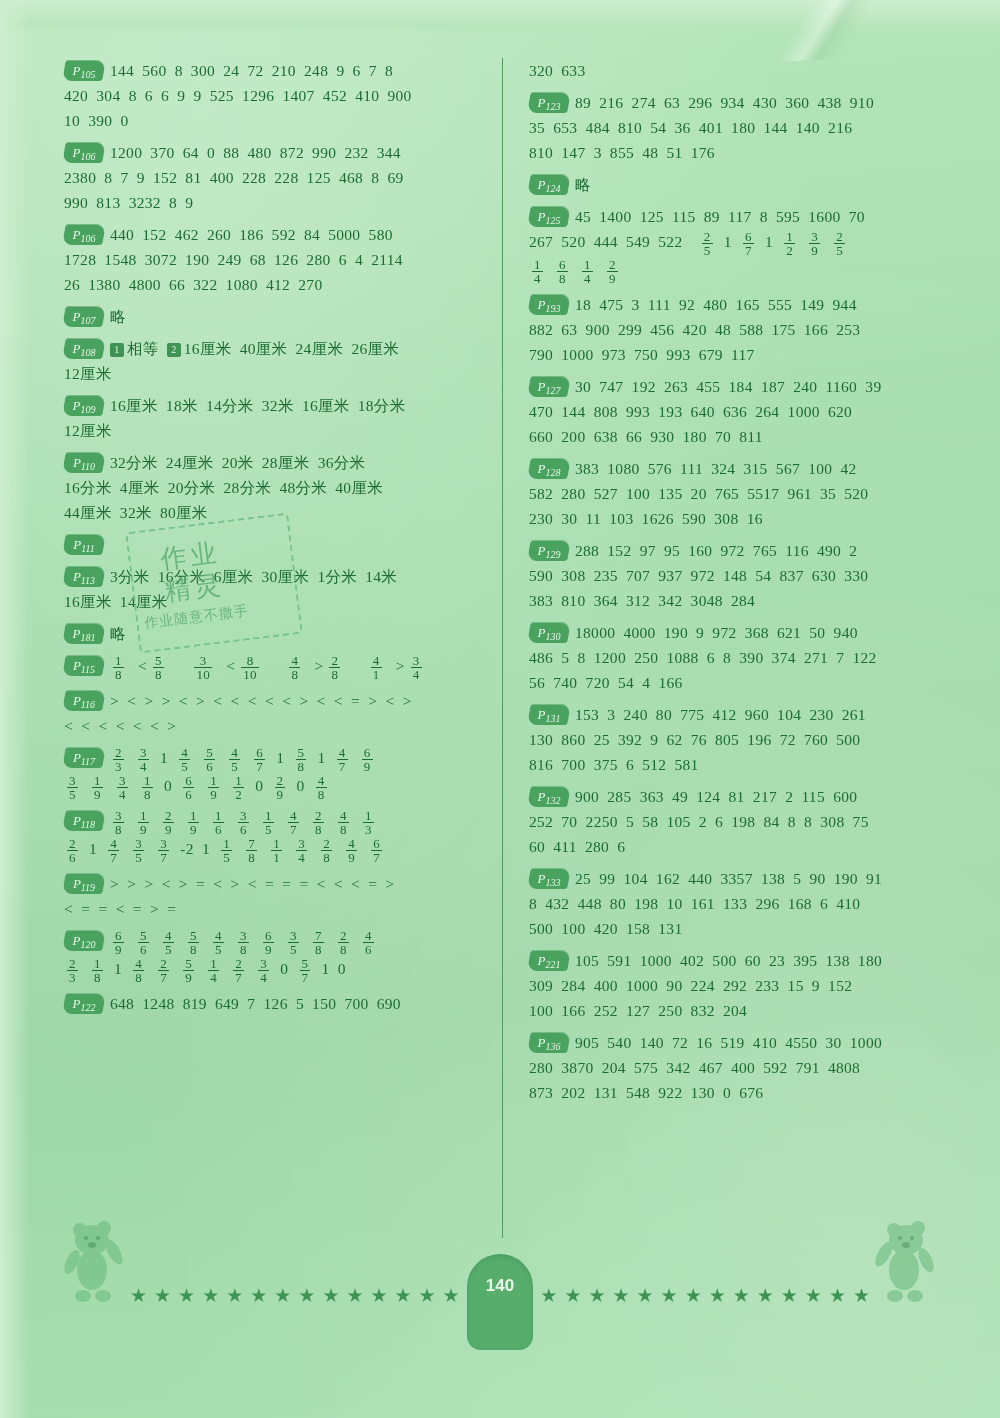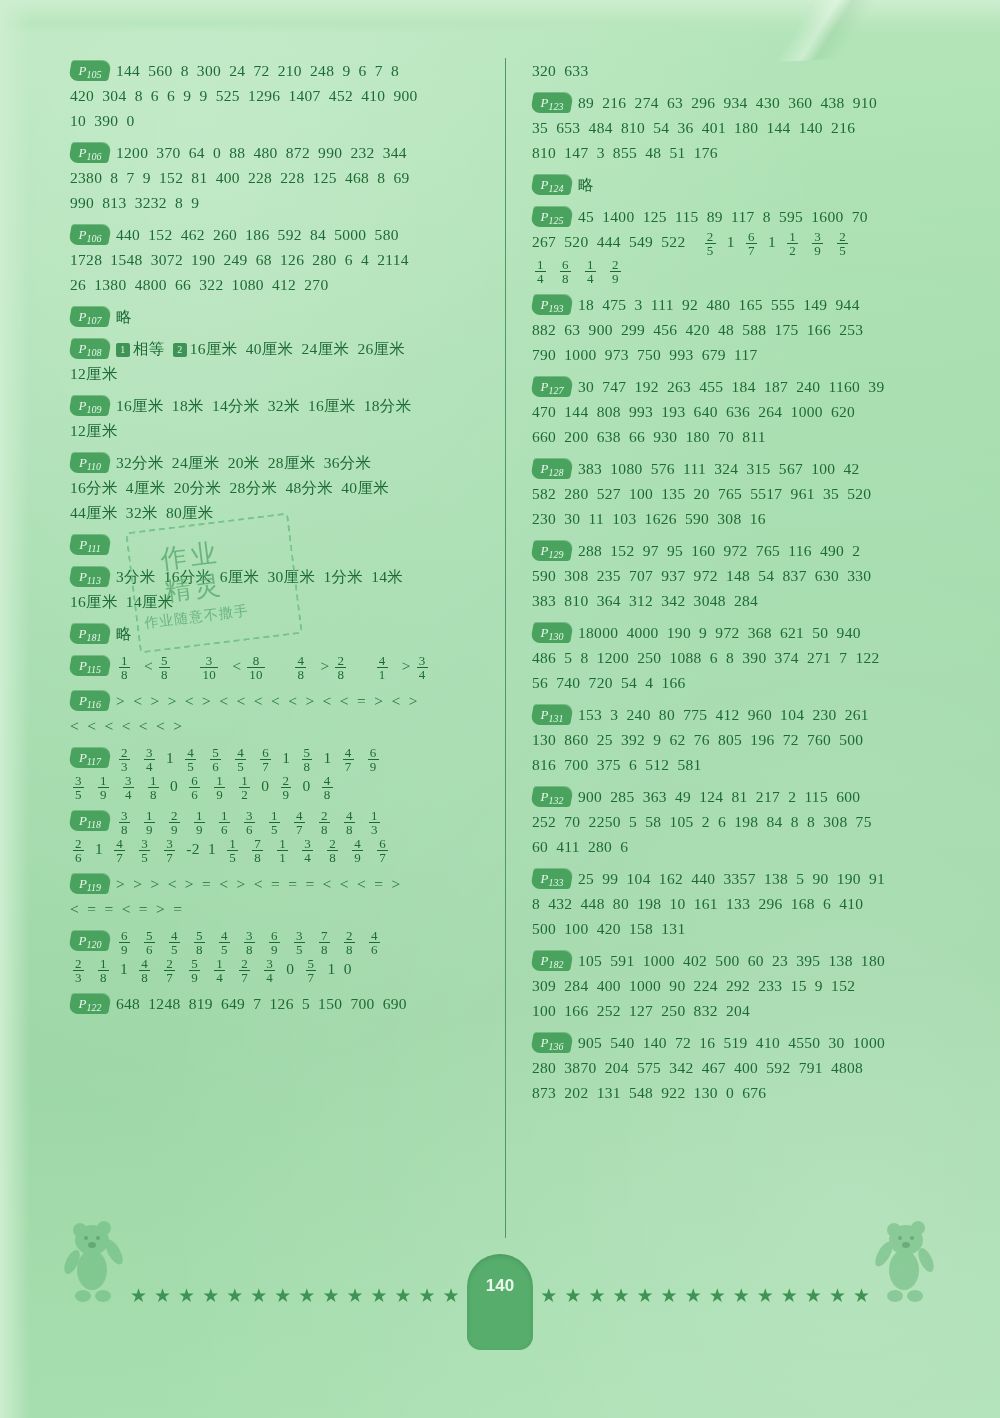--- a/index.html
+++ b/index.html
@@ -57,21 +57,20 @@
     width: 100%;
     height: 100%;
   }
   .col {
     width: 50%;
     box-sizing: border-box;
   }
   .col.left {
     padding-right: 26px;
     border-right: 1.5px solid #4f9a62;
-    margin-left: 6px;
   }
   .col.right {
     padding-left: 26px;
   }
   .entry {
     margin-bottom: 7px;
     line-height: 25px;
     font-size: 15.5px;
     letter-spacing: 0.3px;
   }
@@ -282,21 +281,21 @@
         </div>
       <div id="right-entries-rest">
           <div class="entry"><span class="tag"><span class="shape"></span><span class="txt">P<span class="num">193</span></span></span><span class="body">18  475  3  111  92  480  165  555  149  944<br>882  63  900  299  456  420  48  588  175  166  253<br>790  1000  973  750  993  679  117</span></div>
           <div class="entry"><span class="tag"><span class="shape"></span><span class="txt">P<span class="num">127</span></span></span><span class="body">30  747  192  263  455  184  187  240  1160  39<br>470  144  808  993  193  640  636  264  1000  620<br>660  200  638  66  930  180  70  811</span></div>
           <div class="entry"><span class="tag"><span class="shape"></span><span class="txt">P<span class="num">128</span></span></span><span class="body">383  1080  576  111  324  315  567  100  42<br>582  280  527  100  135  20  765  5517  961  35  520<br>230  30  11  103  1626  590  308  16</span></div>
           <div class="entry"><span class="tag"><span class="shape"></span><span class="txt">P<span class="num">129</span></span></span><span class="body">288  152  97  95  160  972  765  116  490  2<br>590  308  235  707  937  972  148  54  837  630  330<br>383  810  364  312  342  3048  284</span></div>
           <div class="entry"><span class="tag"><span class="shape"></span><span class="txt">P<span class="num">130</span></span></span><span class="body">18000  4000  190  9  972  368  621  50  940<br>486  5  8  1200  250  1088  6  8  390  374  271  7  122<br>56  740  720  54  4  166</span></div>
           <div class="entry"><span class="tag"><span class="shape"></span><span class="txt">P<span class="num">131</span></span></span><span class="body">153  3  240  80  775  412  960  104  230  261<br>130  860  25  392  9  62  76  805  196  72  760  500<br>816  700  375  6  512  581</span></div>
           <div class="entry"><span class="tag"><span class="shape"></span><span class="txt">P<span class="num">132</span></span></span><span class="body">900  285  363  49  124  81  217  2  115  600<br>252  70  2250  5  58  105  2  6  198  84  8  8  308  75<br>60  411  280  6</span></div>
           <div class="entry"><span class="tag"><span class="shape"></span><span class="txt">P<span class="num">133</span></span></span><span class="body">25  99  104  162  440  3357  138  5  90  190  91<br>8  432  448  80  198  10  161  133  296  168  6  410<br>500  100  420  158  131</span></div>
-          <div class="entry"><span class="tag"><span class="shape"></span><span class="txt">P<span class="num">182</span></span></span><span class="body">105  591  1000  402  500  60  23  395  138  180<br>309  284  400  1000  90  224  292  233  15  9  152<br>100  166  252  127  250  832  204</span></div>
+          <div class="entry"><span class="tag"><span class="shape"></span><span class="txt">P<span class="num">221</span></span></span><span class="body">105  591  1000  402  500  60  23  395  138  180<br>309  284  400  1000  90  224  292  233  15  9  152<br>100  166  252  127  250  832  204</span></div>
           <div class="entry"><span class="tag"><span class="shape"></span><span class="txt">P<span class="num">136</span></span></span><span class="body">905  540  140  72  16  519  410  4550  30  1000<br>280  3870  204  575  342  467  400  592  791  4808<br>873  202  131  548  922  130  0  676</span></div>
         </div>
     </div>
 
   </div>
 </div>
 
 <div class="stamp">
   <div class="s1">作业</div>
   <div class="s2">精灵</div>

